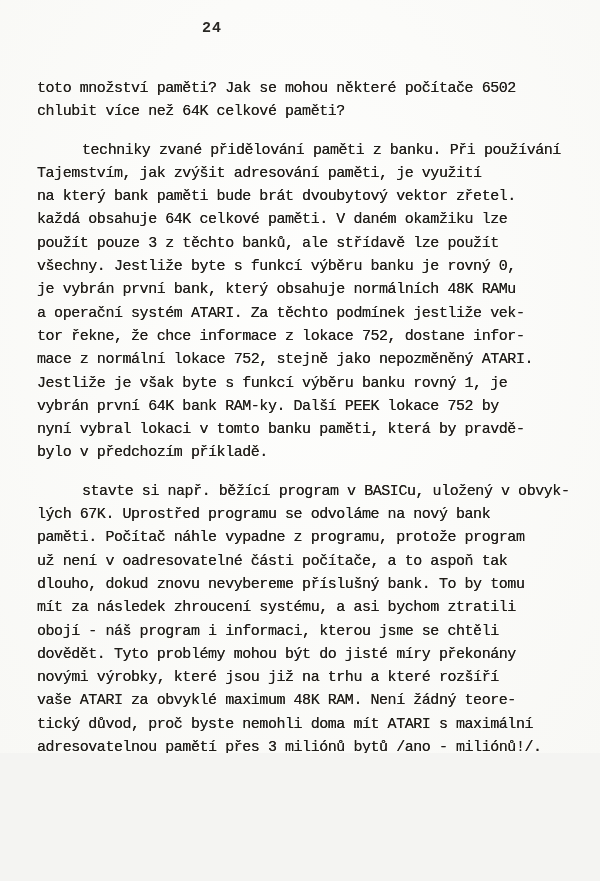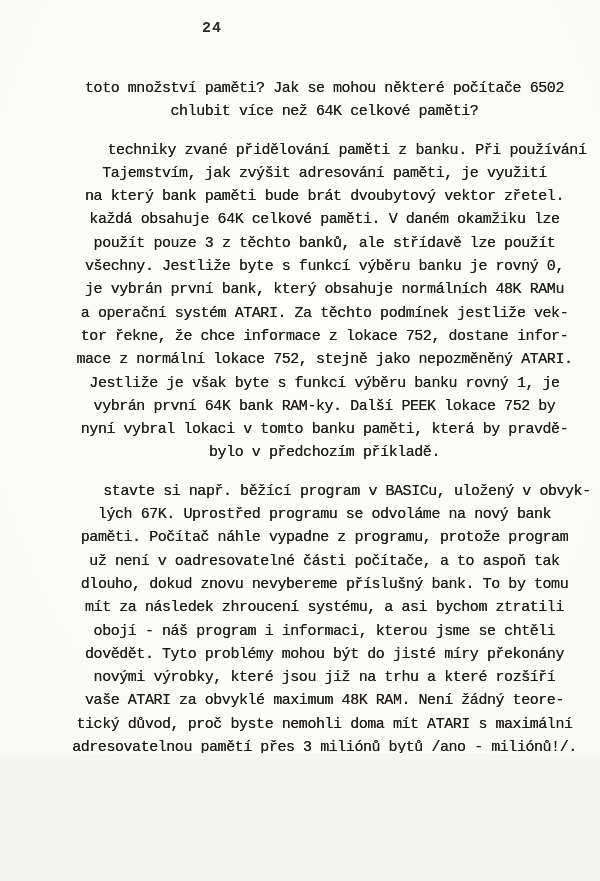--- a/index.html
+++ b/index.html
@@ -9,21 +9,20 @@
     font-family:"Liberation Mono","DejaVu Sans Mono",monospace;
   }
   .page {
     position:relative;
     width:600px; height:753px;
     background:
       radial-gradient(ellipse at 50% 40%, rgba(255,255,255,0.6), rgba(0,0,0,0.015)),
       #fcfcf9;
     color:#1f1c18;
     overflow:hidden;
-    text-align:center;
   }
   .page-number {
     position:absolute;
     top:20px; left:202px;
     font-size:15px;
     font-weight:700;
     letter-spacing:1px;
     color:#2a2824;
   }
   .body-text {

